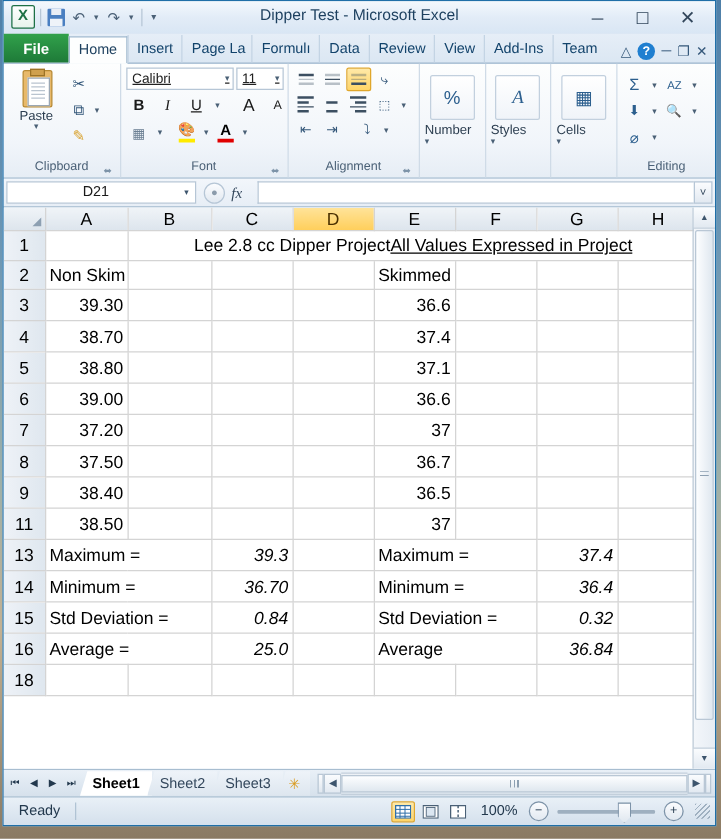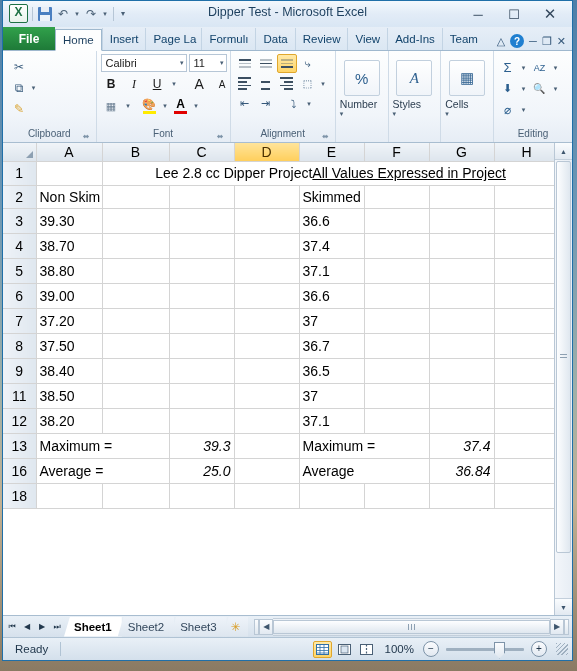--- a/index.html
+++ b/index.html
@@ -93,21 +93,21 @@
   .paste-ic .sheet:before{content:"";position:absolute;left:2px;top:3px;width:11px;height:1px;background:#b9c4cf;box-shadow:0 3px 0 #b9c4cf,0 6px 0 #b9c4cf,0 9px 0 #b9c4cf,0 12px 0 #b9c4cf;}
   .paste-ic .tab2{position:absolute;left:8px;top:-1px;width:10px;height:4px;background:#cfa04e;border:1px solid #9c7327;}
   .btn-big .lbl{font-size:10.5px;color:#2c3e50;margin-top:1px;}
   .btn-big .caret{font-size:7px;color:#4a6076;line-height:6px;}
 
   .small-col{display:flex;flex-direction:column;gap:2px;padding-top:3px;margin-left:2px;}
   .sm{width:20px;height:19px;display:flex;align-items:center;justify-content:center;font-size:12px;color:#35587a;}
 
   .font-grp .row{display:flex;align-items:center;gap:2px;margin-bottom:2px;}
   .combo{border:1px solid #b6c6d6;background:#fff;height:18px;box-sizing:border-box;
-         display:flex;align-items:center;padding:0 2px 0 4px;font-size:11px;color:#222;}
+         display:flex;align-items:center;padding:0 2px 0 4px;font-size:11px;color:#222;text-decoration:underline;}
   .combo .cv{flex:1;white-space:nowrap;overflow:hidden;}
   .combo .cd{font-size:7px;color:#4a6076;padding-left:4px;}
   .fbtn{width:21px;height:20px;display:flex;align-items:center;justify-content:center;font-size:12px;color:#1a1a1a;}
   .fbtn.b{font-weight:bold;}
   .fbtn.i{font-style:italic;font-family:"Liberation Serif",serif;}
   .fbtn.u{text-decoration:underline;}
   .caretmini{font-size:7px;color:#4a6076;width:9px;text-align:center;}
   .underbar{display:flex;flex-direction:column;align-items:center;justify-content:center;height:20px;width:18px;}
   .underbar .gl{font-size:11px;line-height:11px;}
   .underbar .bar{width:13px;height:3px;margin-top:1px;}
@@ -161,21 +161,21 @@
     font-size:11.5px;color:#33475c;text-align:center;font-weight:normal;
   }
   .colhdr th.sel{background:linear-gradient(180deg,#ffe49a 0%,#ffcf5c 100%);color:#4a3000;}
   .corner{width:33px;background:linear-gradient(180deg,#f0f4f8 0%,#dde5ed 100%) !important;position:relative;}
   .corner:after{content:"";position:absolute;right:3px;bottom:3px;border-style:solid;border-width:0 0 7px 7px;border-color:transparent transparent #8da0b2 transparent;}
   td.rowhdr{
     width:33px;height:25px;background:linear-gradient(90deg,#eef2f7 0%,#dfe7ef 100%);
     border-right:1px solid #9fb0c0;border-bottom:1px solid #c3cfdb;
     font-size:11px;color:#33475c;text-align:center;
   }
-  td.c{text-align:left;margin-top:23px;}
+  td.c{text-align:right;margin-top:23px;}
   td.r{text-align:right;}
   td.l{text-align:left;}
   .title-cell{
     color:#ff0000;font-weight:bold;font-size:15px;text-align:center;
   }
   .title-underline{text-decoration:underline;}
   .small2{font-size:12.5px;}
   .lbl16{font-size:15px;}
   .val16{font-size:15px;font-style:italic;}
 
@@ -278,20 +278,29 @@
       <span class="tr-ic">─</span>
       <span class="tr-ic">❐</span>
       <span class="tr-ic">✕</span>
     </div>
   </div>
 
   <div class="ribbon">
 
     <div class="grp" style="width:96px">
       <div class="grp-body">
+        <div class="btn-big">
+          <div class="paste-ic">
+            <div class="clip"></div>
+                <div class="sheet"></div>
+                <div class="tab2"></div>
+          </div>
+          <div class="lbl">Paste</div>
+          <div class="caret">▾</div>
+        </div>
         <div class="small-col">
           <div class="sm">✂</div>
           <div style="display:flex;align-items:center">
             <div class="sm">⧉</div>
             <div class="caretmini">▾</div>
           </div>
           <div class="sm" style="color:#d9a22e">✎</div>
         </div>
       </div>
       <div class="grp-label">
@@ -451,20 +460,32 @@
         </div>
         <div class="row">
           <div class="ebtn" style="font-size:12px">⌀</div>
           <div class="caretmini">▾</div>
         </div>
       </div>
       <div class="grp-label">Editing</div>
     </div>
   </div>
 
+  <div class="fbar">
+    <div class="namebox">
+      <span class="nv">D21</span>
+      <span class="nd">▾</span>
+    </div>
+    <div class="fb-btns">
+      <span class="fb-rb">●</span>
+      <span class="fx">fx</span>
+    </div>
+    <div class="fb-input"></div>
+    <div class="fb-exp">˅</div>
+  </div>
 
   <div class="gridwrap">
     <table class="sheet">
       <colgroup>
         <col style="width:33px">
             <col style="width:66px">
             <col style="width:67px">
             <col style="width:65px">
         <col style="width:65px">
             <col style="width:65px">
@@ -584,39 +605,46 @@
               <td class="rowhdr">11</td>
               <td class="c">38.50</td>
               <td></td>
               <td></td>
               <td></td>
               <td class="c">37</td>
               <td></td>
               <td></td>
               <td></td>
             </tr>
-      <tr>
-              <td class="rowhdr">12</td>
-              <td class="c">38.20</td>
-              <td></td>
-              <td></td>
-              <td></td>
-              <td class="c">37.1</td>
-              <td></td>
-              <td></td>
-              <td></td>
-            </tr>
 
       <tr>
               <td class="rowhdr">13</td>
               <td class="l lbl16" colspan="2">Maximum =</td>
               <td class="r val16">39.3</td>
               <td></td>
               <td class="l lbl16" colspan="2">Maximum =</td>
               <td class="r val16">37.4</td>
+              <td></td>
+            </tr>
+      <tr>
+              <td class="rowhdr">14</td>
+              <td class="l lbl16" colspan="2">Minimum =</td>
+              <td class="r val16">36.70</td>
+              <td></td>
+              <td class="l lbl16" colspan="2">Minimum =</td>
+              <td class="r val16">36.4</td>
+              <td></td>
+            </tr>
+      <tr>
+              <td class="rowhdr">15</td>
+              <td class="l lbl16" colspan="2">Std Deviation  =</td>
+              <td class="r val16">0.84</td>
+              <td></td>
+              <td class="l lbl16" colspan="2">Std Deviation =</td>
+              <td class="r val16">0.32</td>
               <td></td>
             </tr>
       <tr>
               <td class="rowhdr">16</td>
               <td class="l lbl16" colspan="2">Average =</td>
               <td class="r val16">25.0</td>
               <td></td>
               <td class="l lbl16" colspan="2">Average</td>
               <td class="r val16">36.84</td>
               <td></td>

